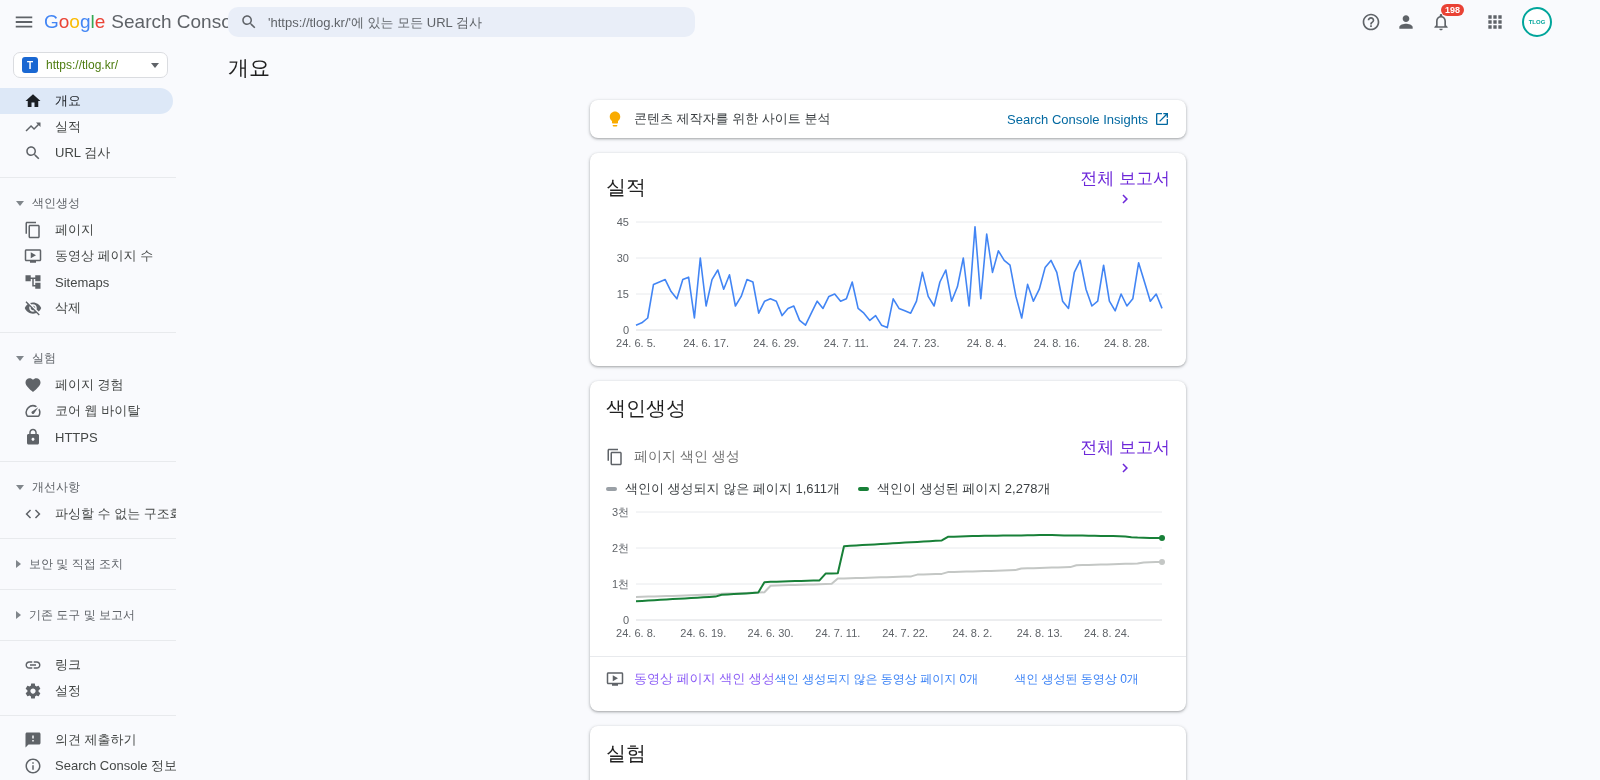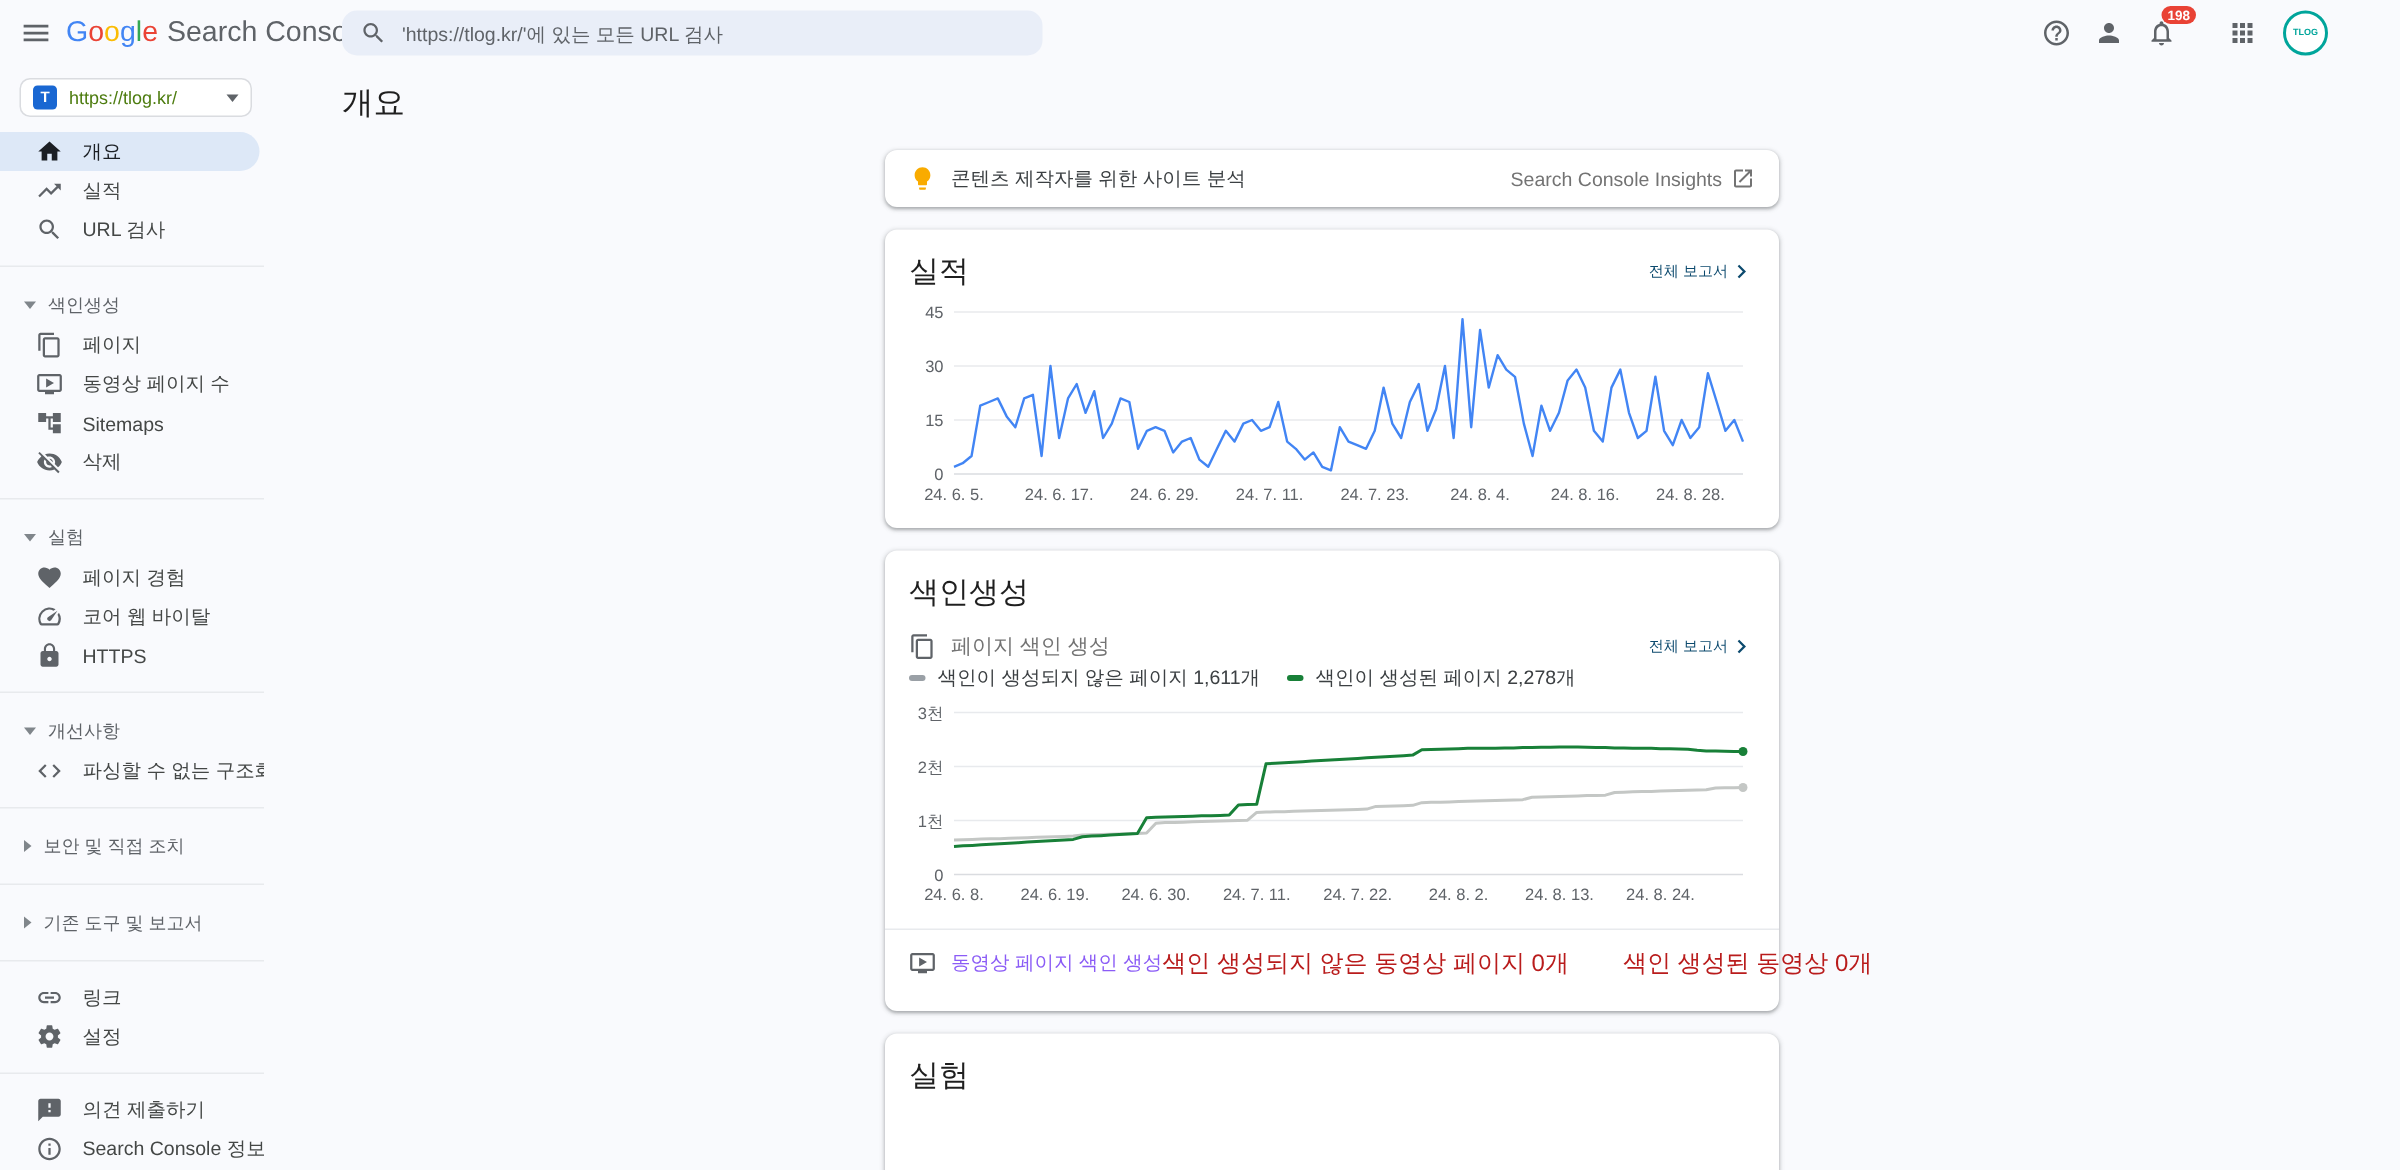--- a/index.html
+++ b/index.html
@@ -43,46 +43,46 @@
   .tri-right { width:0; height:0; border-top:4px solid transparent; border-bottom:4px solid transparent; border-left:5px solid #80868b; }
 
   
   .main { position:absolute; top:44px; left:176px; width:1424px; height:736px; }
   .page-title { position:absolute; top:10px; left:52px; font-size:21px; font-weight:400; color:#1f1f1f; }
   .col { width:596px; margin:56px auto 0; }
   .card { background:#fff; border-radius:8px; box-shadow:0 1px 2px rgba(60,64,67,.3),0 1px 3px 1px rgba(60,64,67,.15); }
   .insights { height:38px; display:flex; align-items:center; padding:0 16px; }
   .insights .bulb { width:18px; height:18px; color:#f9ab00; flex:none; }
   .insights .itext { margin-left:10px; font-size:13px; color:#3c4043; }
-  .insights .ilink { margin-left:auto; display:flex; align-items:center; gap:6px; color:#737373; font-size:13px; font-weight:500; cursor:pointer; }
+  .insights .ilink { margin-left:auto; display:flex; align-items:center; gap:6px; color:#0369a1; font-size:13px; font-weight:500; cursor:pointer; }
   .insights .ilink .ic { width:16px; height:16px; }
   .card-main { margin-top:15px; padding:14px 16px 10px; }
   .card-head { display:flex; align-items:center; justify-content:space-between; }
   .card-title { font-size:20px; color:#1f1f1f; font-weight:400; }
-  .report-link { display:flex; align-items:center; color:#0c4a6e; font-size:10px; font-weight:500; cursor:pointer; white-space:nowrap; }
+  .report-link { display:flex; align-items:center; color:#6d28d9; font-size:17px; font-weight:500; cursor:pointer; white-space:nowrap;flex-direction:column; }
   .report-link .ic { width:18px; height:18px; }
   .legend-row { display:flex; align-items:center; gap:18px; margin-top:16px; }
   .legend { display:flex; align-items:center; gap:8px; font-size:13px; color:#3c4043; white-space:nowrap; }
   .dash { width:11px; height:4px; border-radius:2px; flex:none; }
   .dash.blue { background:#4285f4; }
   .dash.gray { background:#9aa0a6; }
   .dash.green { background:#188038; }
   .chart-wrap { margin-top:6px; }
   svg.chart { display:block; }
   svg.chart text { font-size:11px; fill:#5f6368; font-family:"Liberation Sans","DejaVu Sans",sans-serif; }
   .subhead { display:flex; align-items:center; margin-top:14px; }
   .sicon { width:18px; height:18px; color:#5f6368; flex:none; }
   .subhead .slabel { margin-left:10px; font-size:14px; color:#737373; }
   .subhead .report-link { margin-left:auto; }
   .idx-legends { margin-top:3px; }
   .vdivider { border-top:1px solid #e8eaed; margin:10px -16px 0; }
   .video-row { height:44px; display:flex; align-items:center; }
   .vleft { display:flex; align-items:center; }
   .vleft .vlabel { margin-left:10px; font-size:13px; color:#8b5cf6; white-space:nowrap; }
-  .vstat { font-size:16px; color:#b91c1c; white-space:nowrap; }
+  .vstat { font-size:12px; color:#3b82f6; white-space:nowrap; }
   .vstat1 { margin-left:auto; }
   .vstat2 { margin-left:36px; }
   .vspark { margin-left:24px; }
   .vchevron { margin-left:28px; color:#1a73e8; width:20px; height:20px; cursor:pointer; }
   .card-exp { margin-top:15px; padding:14px 16px; height:120px; }
 </style>
 </head>
 <body>
 
 <header class="topbar">

